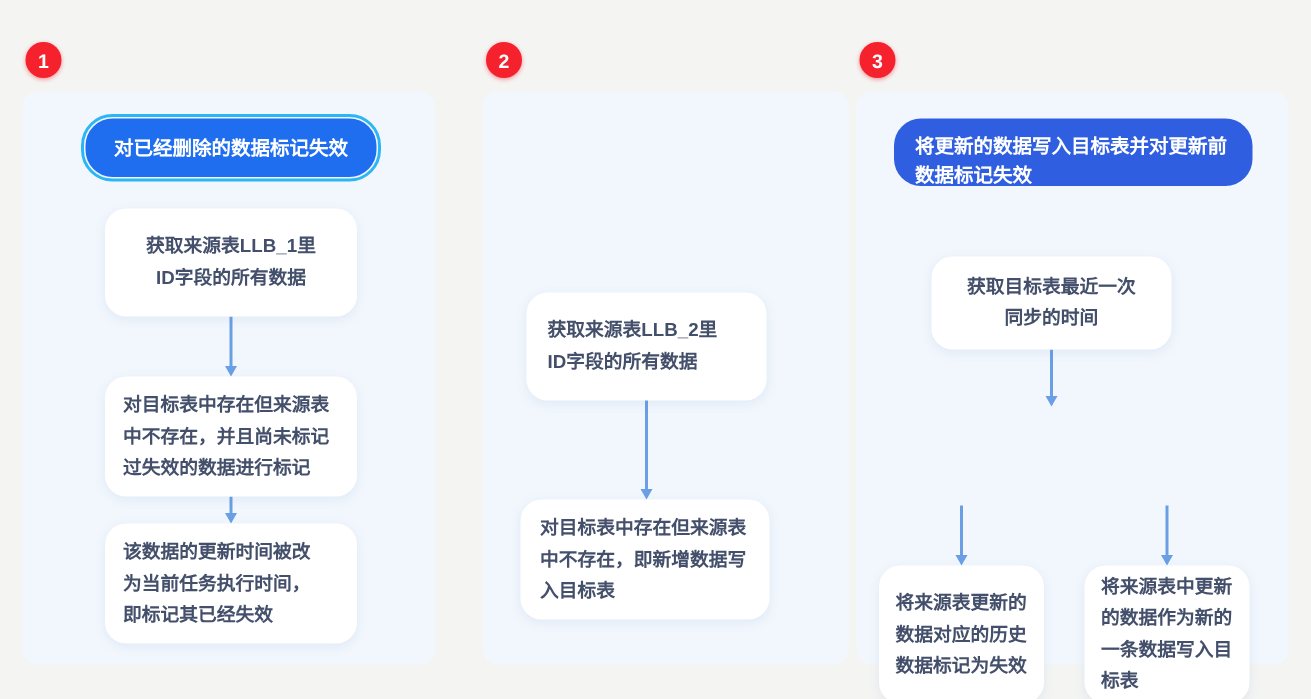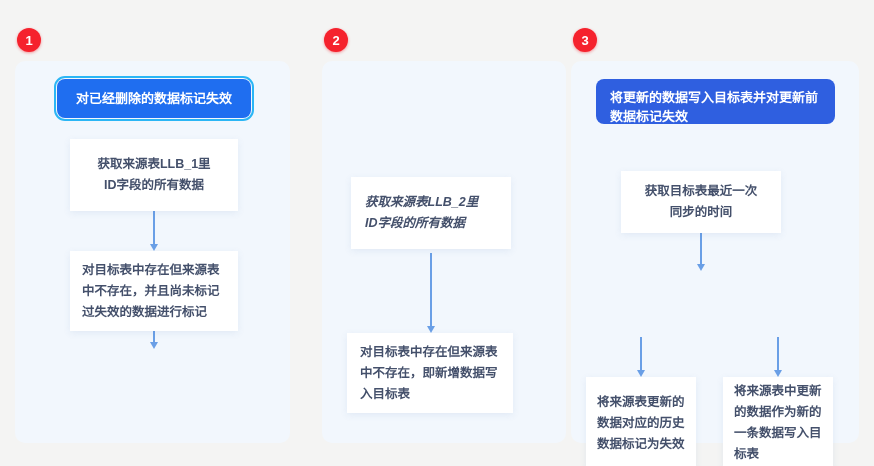--- a/index.html
+++ b/index.html
@@ -57,21 +57,21 @@
     box-sizing: border-box;
   }
   .col-1 .panel { height: 382px; }
   .col-2 .panel { height: 382px; }
   .col-3 .panel { height: 382px; }
 
   
   .header-box {
     background: #2f5fe0;
     color: #ffffff;
-    border-radius: 8px;
+    border-radius: 18px;
     font-size: 13px;
     font-weight: bold;
     line-height: 19px;
     box-sizing: border-box;
     position: relative;
     z-index: 3;
   }
   .header-box.centered {
     text-align: center;
     padding: 10px 14px;
@@ -96,21 +96,21 @@
     left: 11px;  top: 19px;  width: 190px;  height: 39px;
   }
   .hdr-3 {
     position: absolute;
     left: 25px;  top: 18px;  width: 239px;  height: 45px;
   }
 
   
   .card {
     background: #ffffff;
-    border-radius: 0;
+    border-radius: 14px;
     box-shadow: 0 2px 7px rgba(83, 114, 180, 0.10);
     color: #44506b;
     font-size: 12.5px;
     line-height: 21px;
     font-weight: bold;
     box-sizing: border-box;
     position: absolute;
     display: flex;
     align-items: center;
     z-index: 2;
@@ -118,21 +118,21 @@
   .card span { display: block; }
   .card.center-text { justify-content: center; text-align: center; }
   .card.left-text { justify-content: flex-start; text-align: left; }
 
   
   .c1-a { left: 55px;  top: 78px;  width: 168px; height: 72px; padding: 0 12px; }
   .c1-b { left: 55px;  top: 190px; width: 168px; height: 80px; padding: 0 12px; }
   .c1-c { left: 55px;  top: 288px; width: 168px; height: 80px; padding: 0 12px; }
 
   
-  .c2-a { left: 29px;  top: 116px; width: 160px; height: 72px; padding: 16px 14px; font-style: italic; }
+  .c2-a { left: 29px;  top: 134px; width: 160px; height: 72px; padding: 16px 14px; }
   .c2-b { left: 25px;  top: 272px; width: 166px; height: 80px; padding: 0 13px; }
 
   
   .c3-a { left: 50px;  top: 110px; width: 160px; height: 62px; padding: 0 14px; }
   .c3-b { left: 25px;  top: 210px; width: 219px; height: 66px; padding: 0 12px; }
   .c3-c { left: 15px;  top: 316px; width: 110px; height: 92px; padding: 0 11px; }
   .c3-d { left: 152px; top: 316px; width: 110px; height: 92px; padding: 0 11px; }
 
   
   .arrow {
@@ -188,20 +188,23 @@
         <div class="stem"></div>
         <div class="head"></div>
       </div>
 
       <div class="card center-text c1-a">
         <span>获取来源表LLB_1里<br>ID字段的所有数据</span>
       </div>
       <div class="card left-text c1-b">
         <span>对目标表中存在但来源表<br>中不存在，并且尚未标记<br>过失效的数据进行标记</span>
       </div>
+      <div class="card left-text c1-c">
+        <span>该数据的更新时间被改<br>为当前任务执行时间，<br>即标记其已经失效</span>
+      </div>
 
     </div>
   </div>
 
   <div class="column col-2">
     <div class="badge">2</div>
     <div class="panel">
 
 
       <div class="arrow a2-1">

